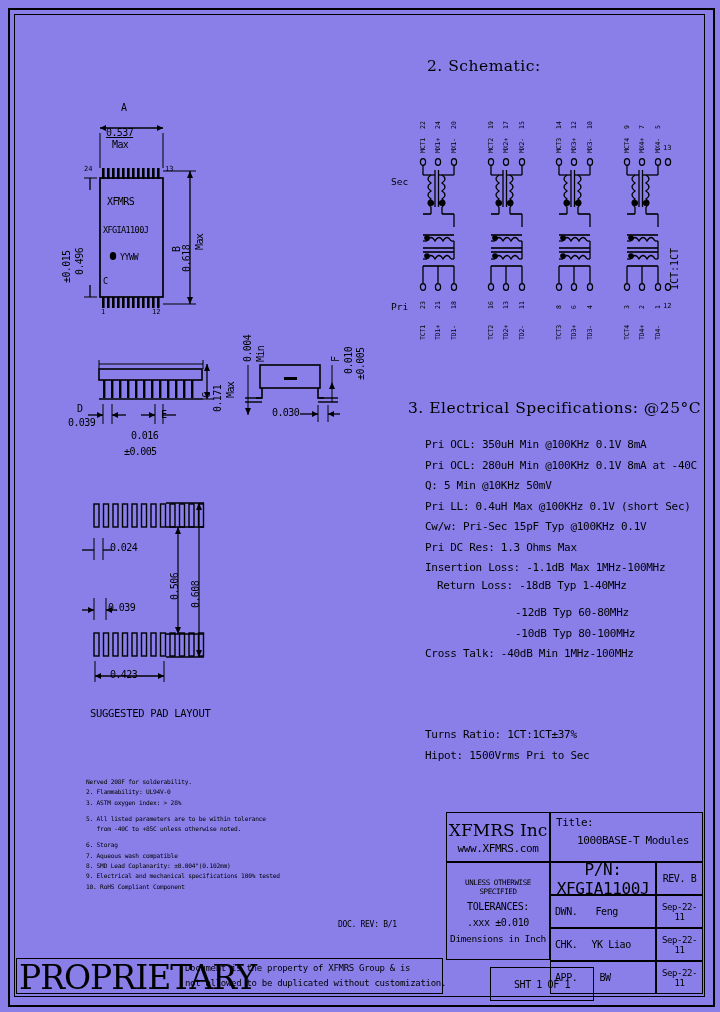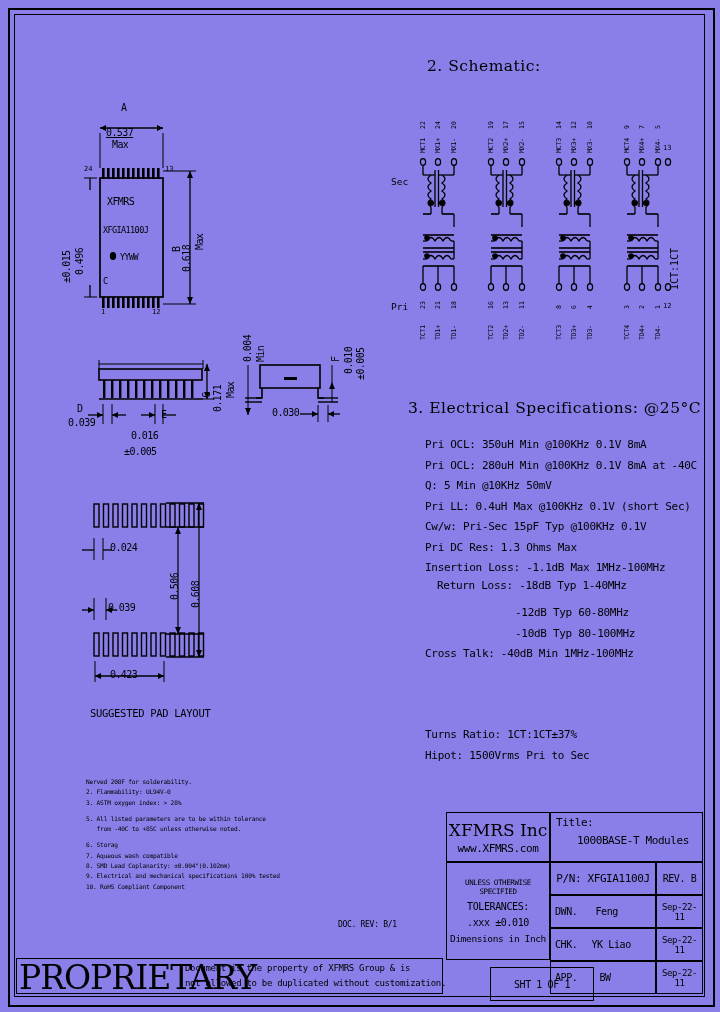--- a/index.html
+++ b/index.html
@@ -600,21 +600,21 @@
       <div class="tbsm" style="font-size:7.5px;">UNLESS OTHERWISE SPECIFIED</div>
       <div class="tbtxt" style="margin-top:5px;font-size:10px;">TOLERANCES:</div>
       <div class="tbtxt" style="margin-top:5px;font-size:10px;">.xxx  ±0.010</div>
       <div class="tbtxt" style="margin-top:5px;font-size:9.5px;">Dimensions in Inch</div>
     </div>
     <div class="tbcell" style="left:0;top:155px;width:104px;height:34px;margin-left:44px;">
       <div class="tbtxt" style="font-size:10px;">SHT 1 OF 1</div>
     </div>
 
     <div class="tbcell" style="left:104px;top:50px;width:106px;height:33px;">
-      <div class="tbtxt" style="font-size:11px;">P/N: XFGIA1100J</div>
+      <div class="tbtxt" style="font-size:16px;">P/N: XFGIA1100J</div>
     </div>
     <div class="tbcell" style="left:210px;top:50px;width:47px;height:33px;">
       <div class="tbtxt" style="font-size:10px;">REV. B</div>
     </div>
 
     <div class="tbcell" style="left:104px;top:83px;width:106px;height:33px;justify-content:flex-start;padding-left:4px;">
       <span class="tbtxt" style="font-size:10px;">DWN.</span>
       <span class="tbtxt" style="font-size:10px;margin-left:18px;">Feng</span>
     </div>
     <div class="tbcell" style="left:210px;top:83px;width:47px;height:33px;">

